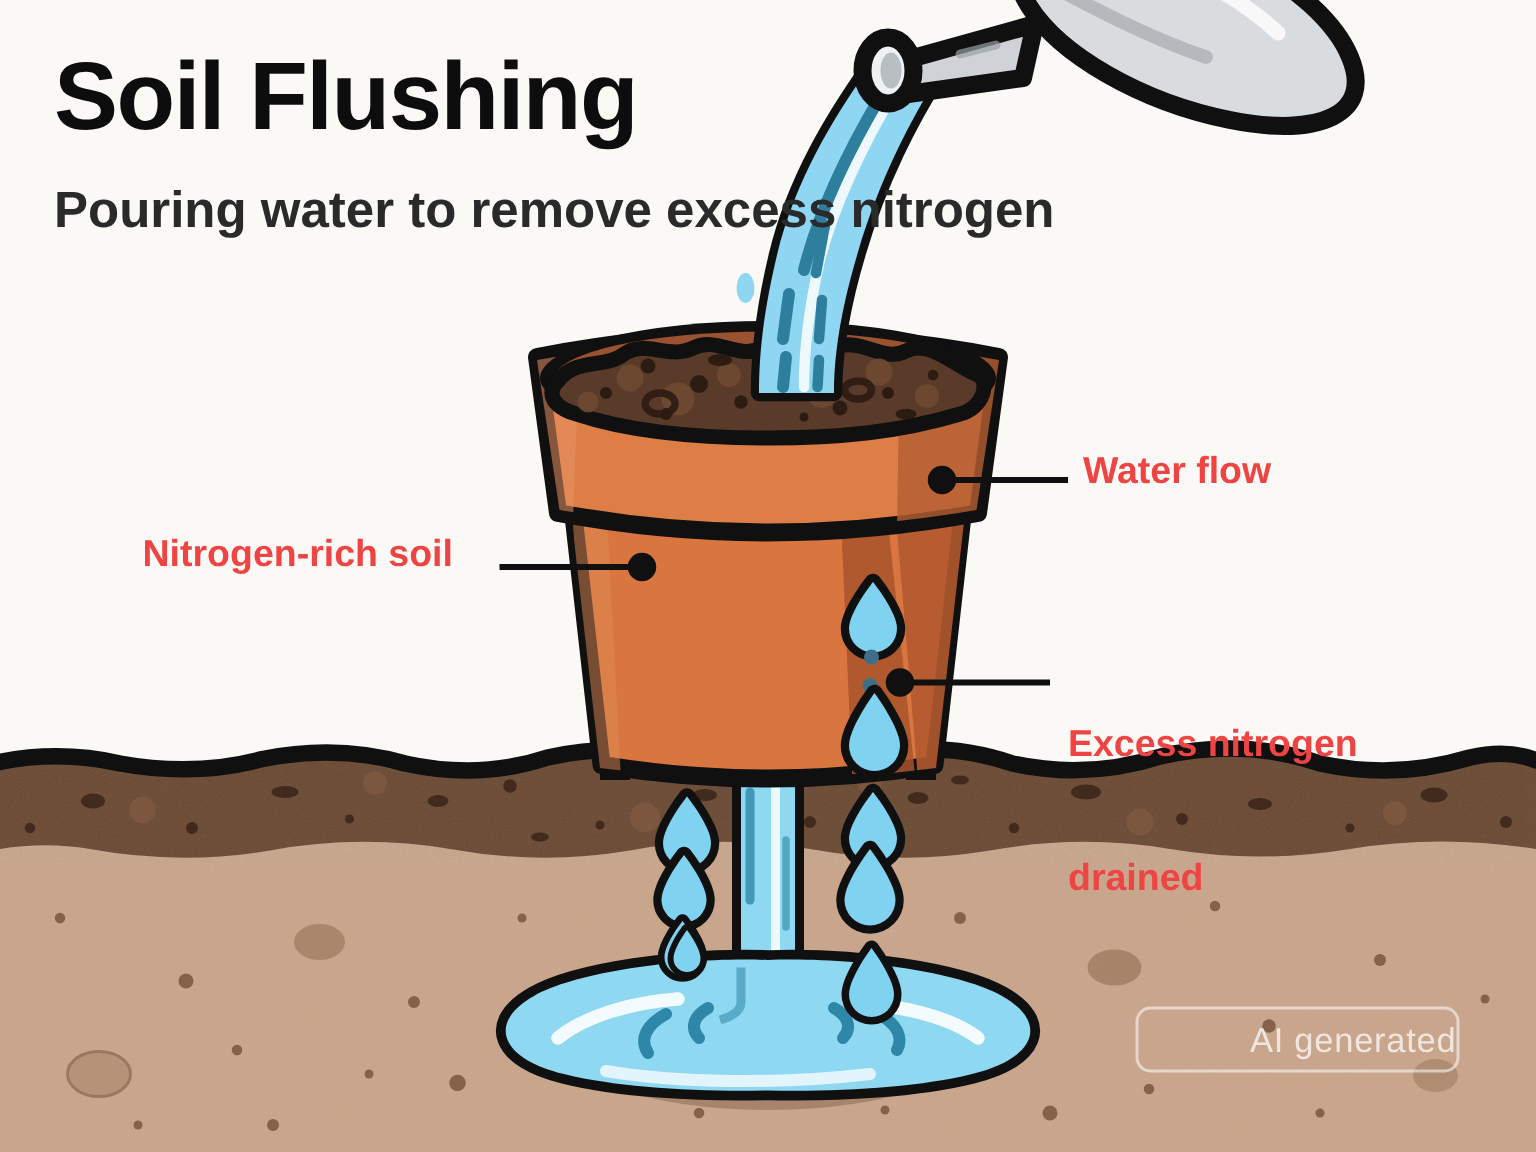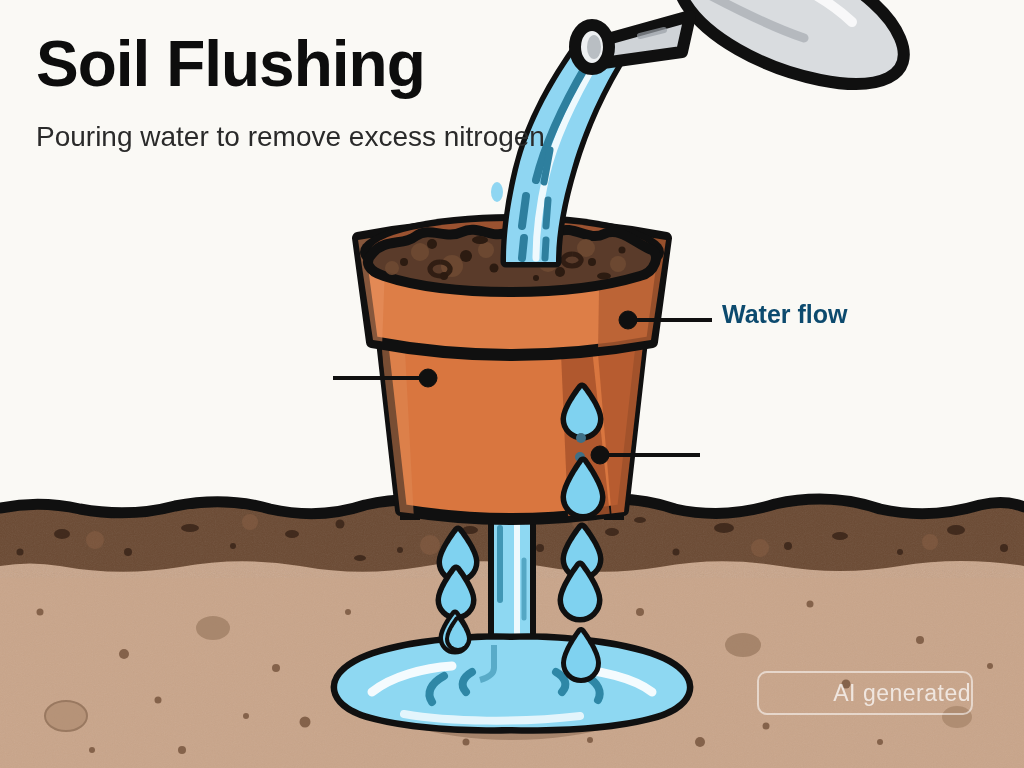--- a/index.html
+++ b/index.html
@@ -18,25 +18,25 @@
     font-size:64px;font-weight:bold;color:#0d0d0d;
     letter-spacing:-1px;line-height:1;
   }
   #title-tail{
     left:672px;top:32px;
     font-size:64px;font-weight:bold;color:#0d0d0d;
     letter-spacing:-1px;line-height:1;
   }
   #subtitle{
     left:36px;top:120px;
-    font-size:28px;color:#2a2a2a;font-weight:normal;line-height:1.2;
+    font-size:34px;color:#2a2a2a;font-weight:bold;line-height:1.2;
   }
 
   .callout{
-    font-size:25px;font-weight:bold;color:#0c4a6e;line-height:1.18;
+    font-size:25px;font-weight:bold;color:#ef4444;line-height:1.18;
   }
   #lbl-water-flow{left:722px;top:300px;}
   #lbl-excess{left:712px;top:423px;}
   #lbl-soil{left:95px;top:355px;}
 
   #watermark{
     position:absolute;left:757px;top:671px;
     width:216px;height:44px;
     border:2px solid rgba(255,255,255,0.55);
     border-radius:10px;
@@ -345,19 +345,24 @@
       <line x1="333" y1="378" x2="428" y2="378" stroke-width="4"></line>
       <circle cx="428" cy="378" r="9"></circle>
     </g>
   </svg>
 
   <div class="txt" id="title-main">Soil Flushing</div>
   <div class="txt" id="subtitle">Pouring water to remove excess nitrogen</div>
 
   <div class="txt callout" id="lbl-water-flow">Water flow</div>
 
-
+  <div class="txt callout" id="lbl-excess">
+    <div>Excess nitrogen</div>
+    <div>drained</div>
+  </div>
+
+  <div class="txt callout" id="lbl-soil">Nitrogen-rich soil</div>
 
   <div id="watermark">
     <span>AI generated</span>
   </div>
 
 </div>
 
 </body></html>

